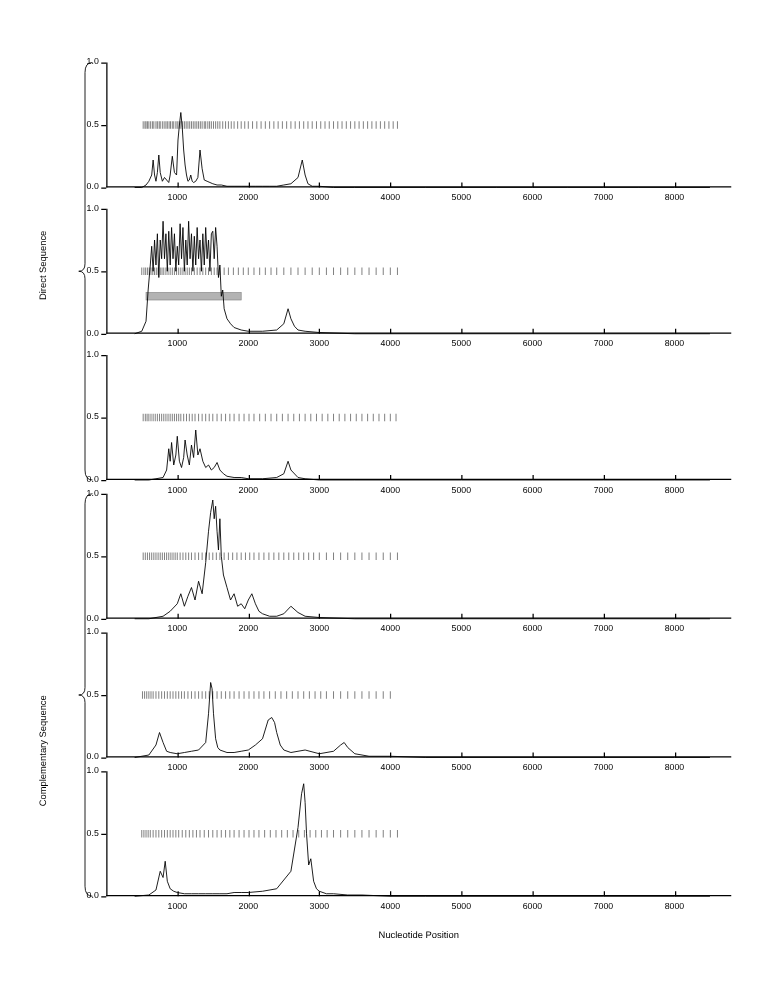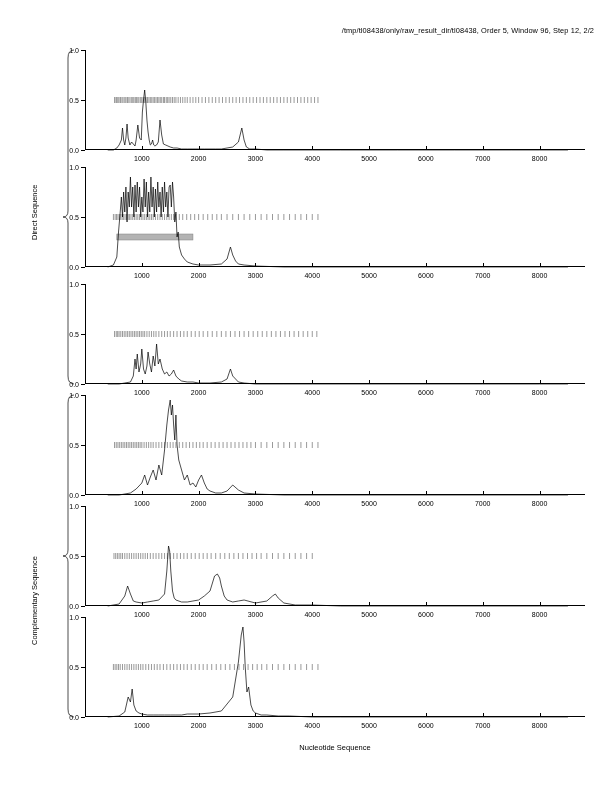--- a/index.html
+++ b/index.html
@@ -115,21 +115,20 @@
   .brace-svg {
     position: absolute;
     overflow: visible;
   }
 </style>
 </head>
 <body>
 
 <div id="page">
 
-  <div class="title">/tmp/tl08438/only/raw_result_dir/tl08438, Order 5, Window 96, Step 12, 2/2</div>
 
   <div class="panels" id="panels">
       <div class="panel" style="top: 50px; height: 100px;">
         <div class="plotbox">
           <div class="axis-line vaxis"></div>
           <div class="axis-line haxis"></div>
           <div class="ytick" style="top: 100px;"></div>
           <div class="ytick-label" style="top: 100px;">0.0</div>
           <div class="ytick" style="top: 50px;"></div>
           <div class="ytick-label" style="top: 50px;">0.5</div>
@@ -711,20 +710,20 @@
               <line x1="232.95454545454544" x2="232.95454545454544" y1="47" y2="53" stroke="#555" stroke-width="0.6"></line>
             </g>
             <path d="M22.73,100.00 L34.09,99.00 L39.77,95.00 L43.18,80.00 L45.45,85.00 L47.16,72.00 L48.86,88.00 L51.14,94.00 L53.98,96.00 L56.82,97.00 L62.50,98.00 L68.18,98.00 L73.86,98.00 L79.55,98.00 L85.23,98.00 L90.91,98.00 L96.59,98.00 L102.27,97.00 L107.95,97.00 L113.64,97.00 L125.00,96.00 L136.36,94.00 L147.73,80.00 L153.41,45.00 L156.25,18.00 L157.95,10.00 L159.09,25.00 L160.23,50.00 L161.93,75.00 L163.64,70.00 L165.91,88.00 L168.18,94.00 L170.45,96.00 L176.14,98.00 L181.82,98.00 L193.18,99.00 L204.55,99.00 L227.27,100.00 L255.68,100.00 L284.09,100.00 L340.91,100.00 L397.73,100.00 L454.55,100.00 L482.95,100.00 " fill="none" stroke="#000" stroke-width="0.7"></path>
           </svg>
         </div>
       </div>
     </div>
 
   <div class="ylabel-rot" id="ylabel-top" style="left: 30px; top: 240px;">Direct Sequence</div>
   <div class="ylabel-rot" id="ylabel-bottom" style="left: 30px; top: 645px;">Complementary Sequence</div>
-  <div class="xlabel" id="xlabel" style="left: 275px; top: 743px; width: 120px;">Nucleotide Sequence</div>
+  <div class="xlabel" id="xlabel" style="left: 275px; top: 743px; width: 120px;">Nucleotide Position</div>
 
   <svg class="brace-svg" id="braces" width="612" height="792" style="left:0;top:0;pointer-events:none">
       <path d="M74,50 Q68,50 68,58 L68,211 Q68,217 63,217 Q68,217 68,223 L68,376 Q68,384 74,384" fill="none" stroke="#000" stroke-width="0.7"></path>
       <path d="M74,395 Q68,395 68,403 L68,550 Q68,556 63,556 Q68,556 68,562 L68,709 Q68,717 74,717" fill="none" stroke="#000" stroke-width="0.7"></path>
     </svg>
 
 </div>
 
 </body></html>

